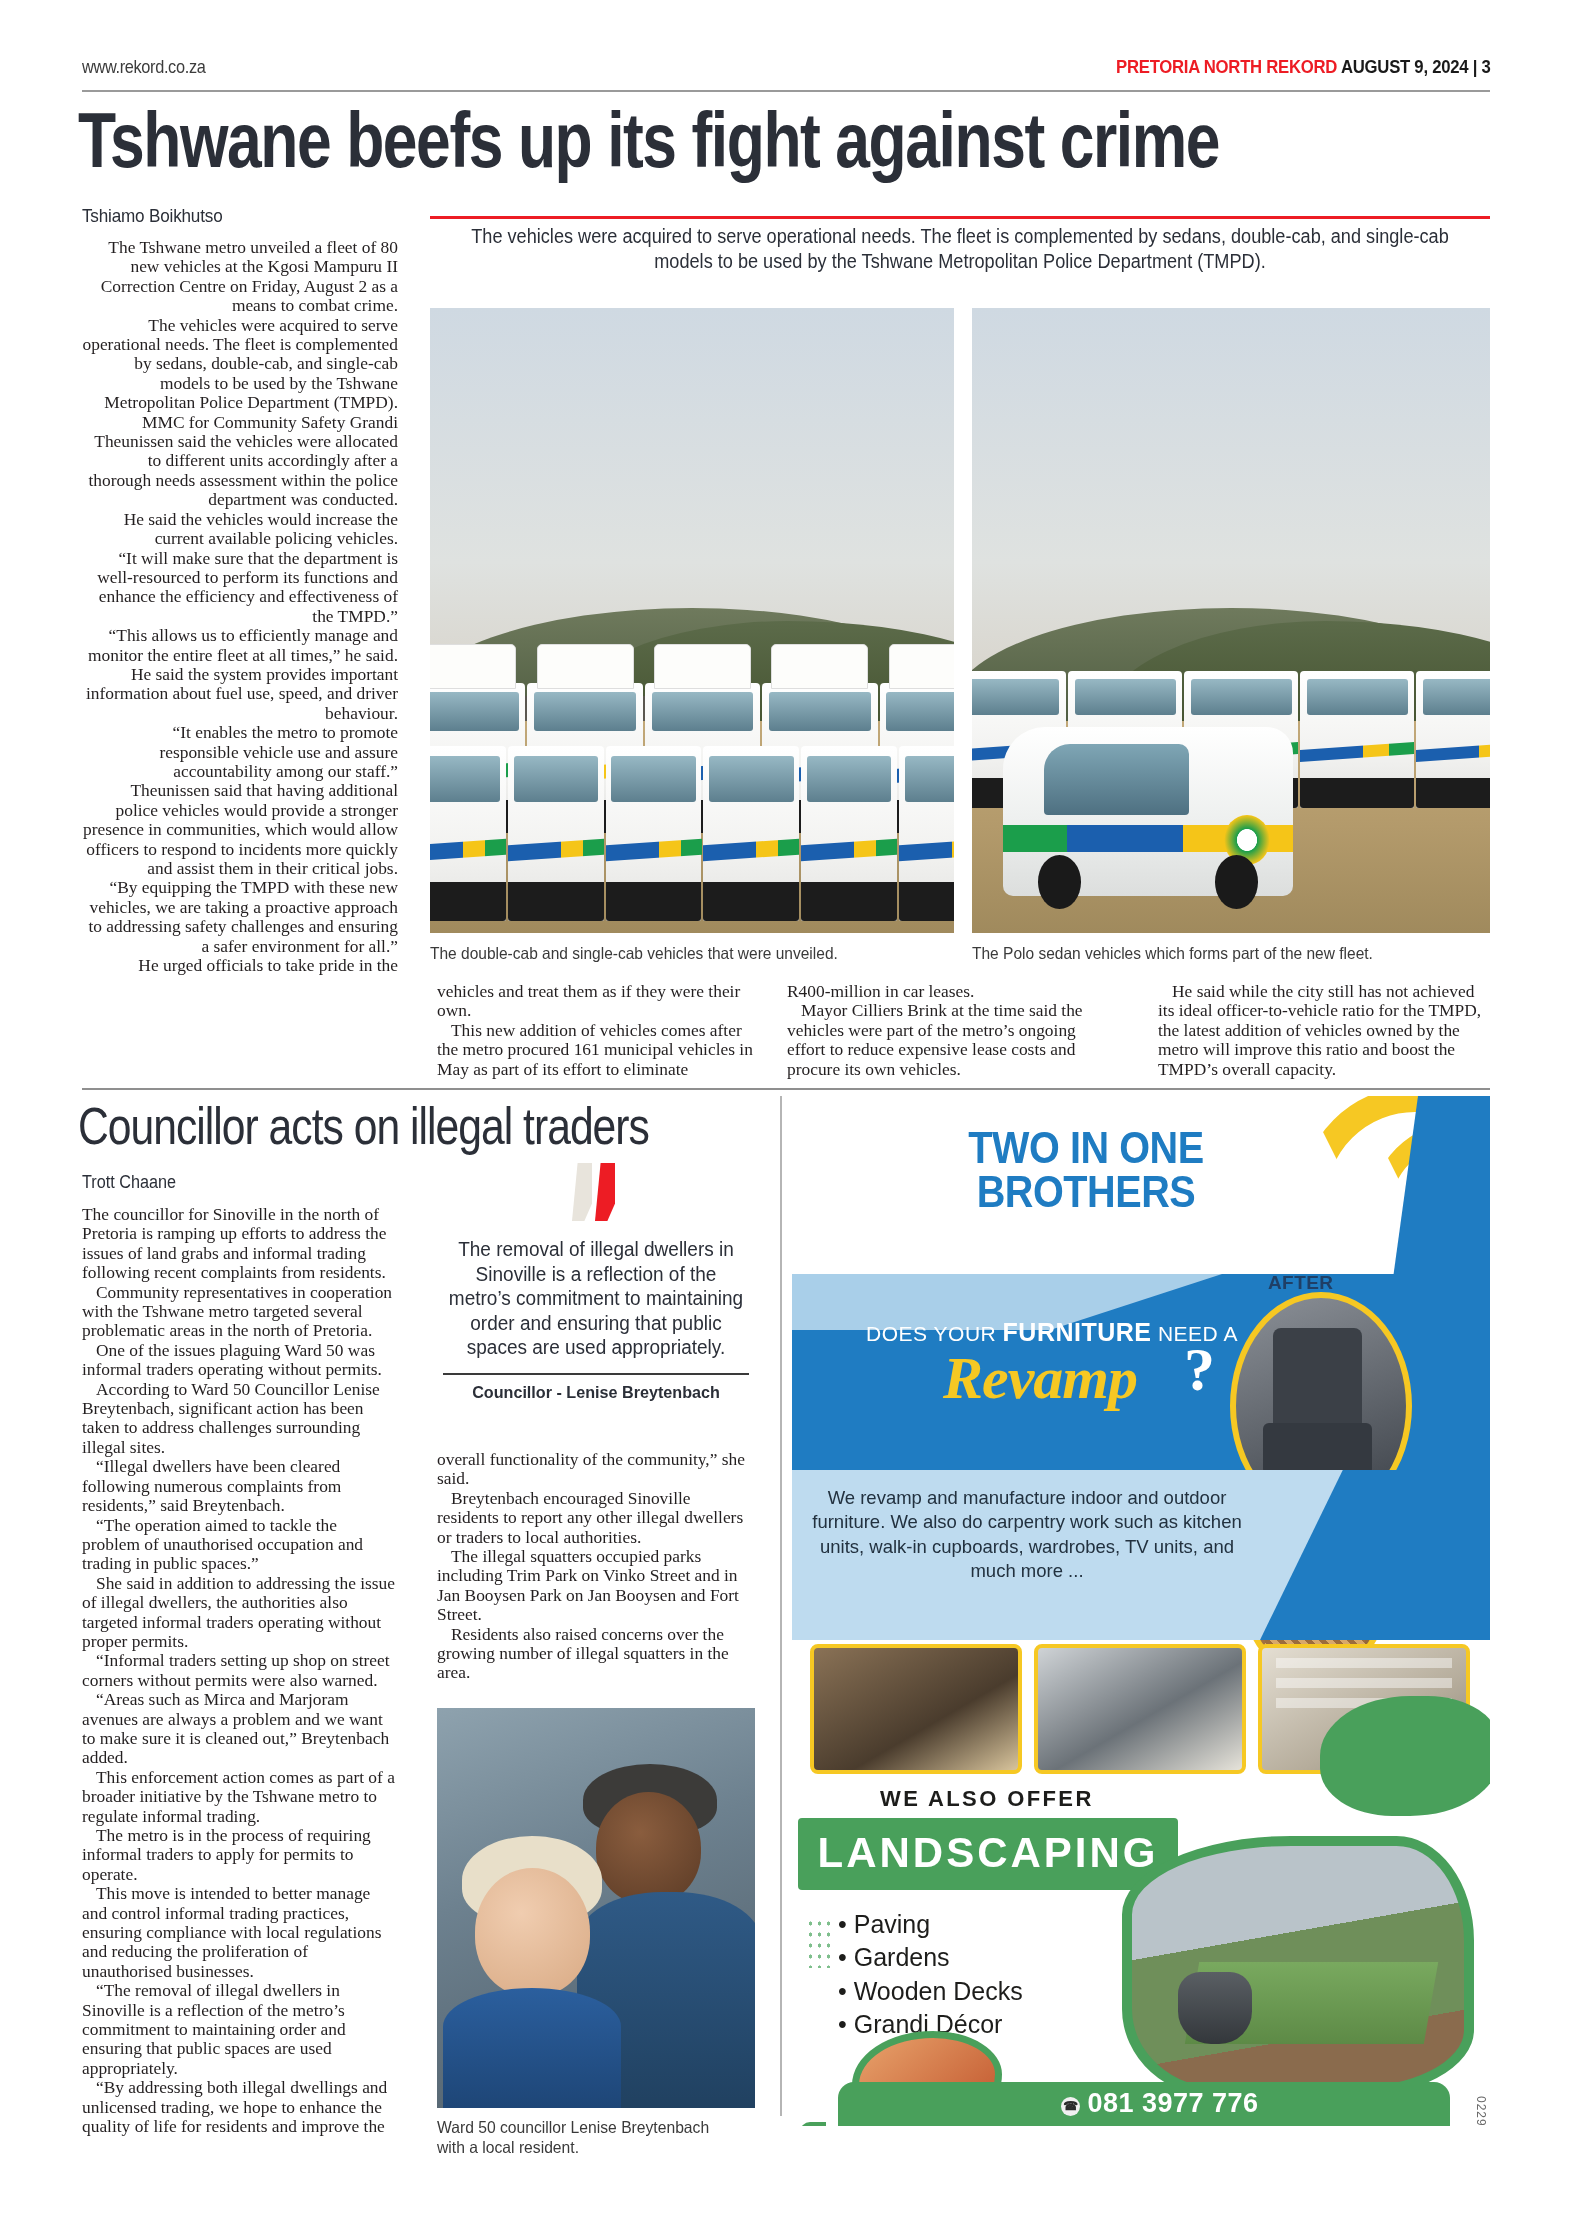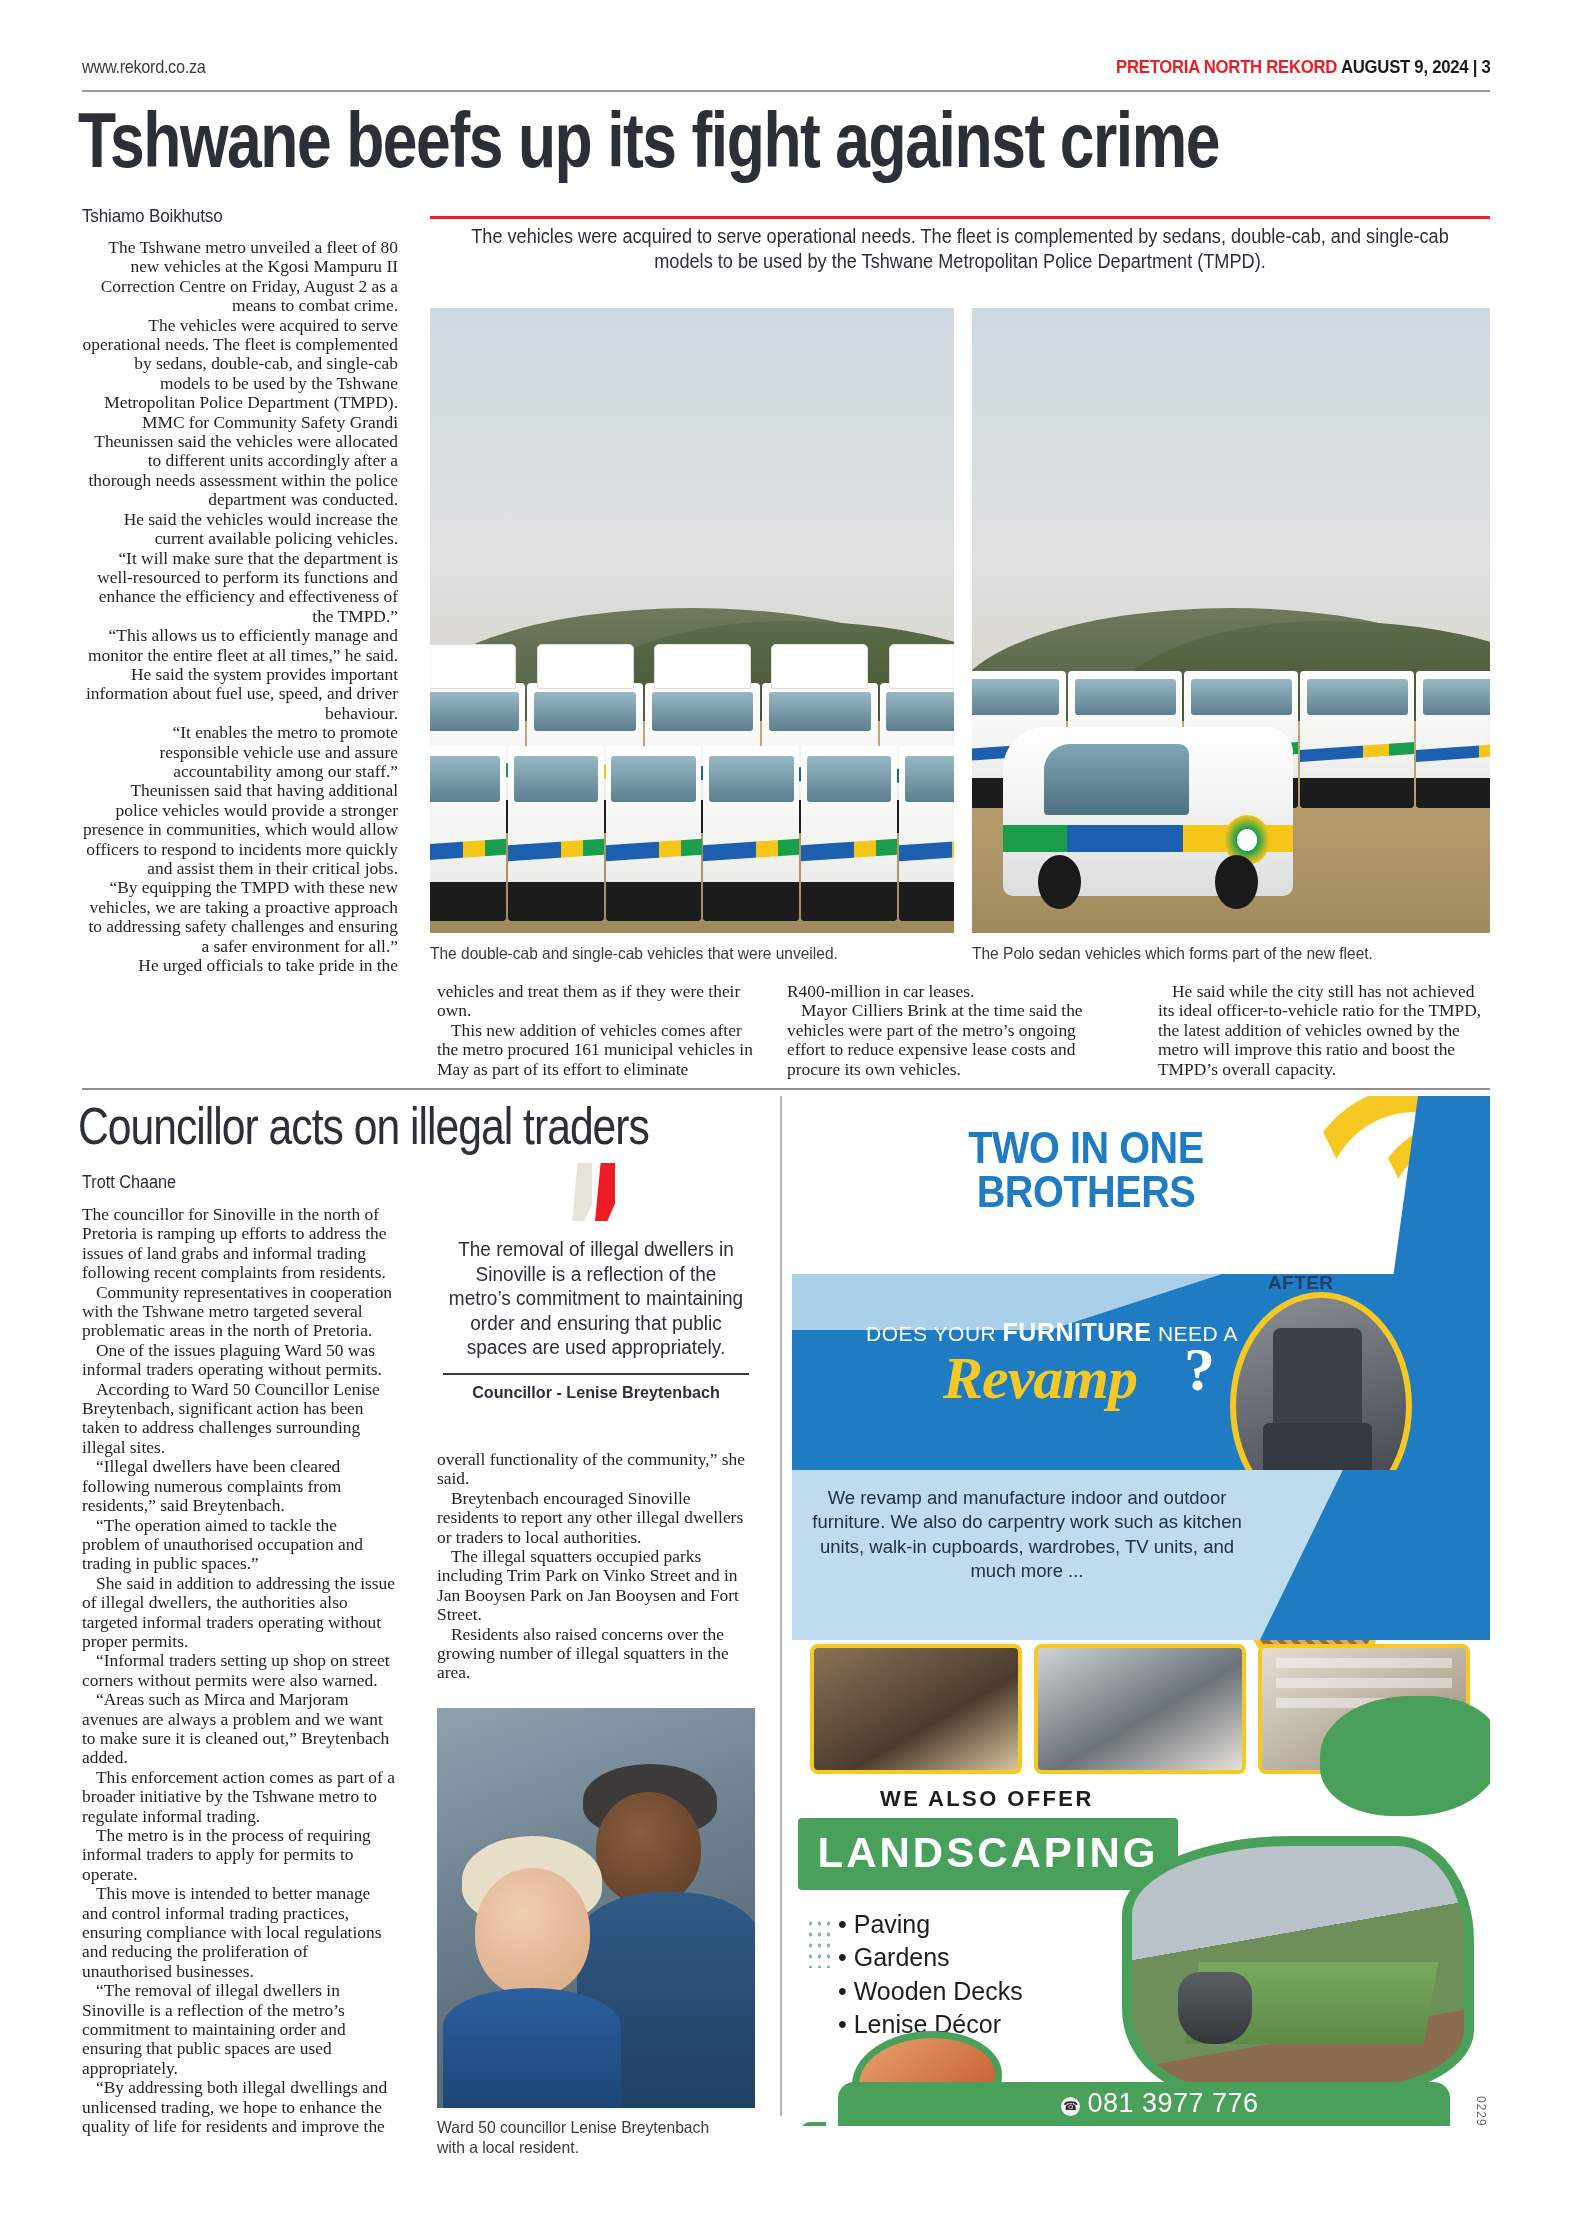--- a/index.html
+++ b/index.html
@@ -378,21 +378,21 @@
     background:#49a05b; border-radius: 16px;
   }
   .ad-contactnub {
     position:absolute; left: 8px; top: 1026px; width: 26px; height: 48px;
     background:#49a05b; border-radius: 10px 0 0 10px;
   }
   .ad-contact-lines {
     position:absolute; left: 46px; top: 992px; width: 612px; text-align:center;
     font-family:"Liberation Sans", sans-serif; color:#ffffff;
   }
-  .ct1 { font-weight:normal; font-size: 27px; letter-spacing:0.5px;padding-left:32px; }
+  .ct1 { font-weight:bold; font-size: 27px; letter-spacing:0.5px;padding-left:32px; }
   .ct2 { font-size: 24px; letter-spacing:0.3px; margin-top: 2px; }
   .ci { display:inline-block; width: 19px; height: 19px; border-radius: 50%;
         background:#f0f0f0; color:#2b2b2b; font-size: 12px; line-height: 19px;
         text-align:center; margin-right: 7px; vertical-align: 2px; }
   .ad-ref {
     position:absolute; right: 2px; top: 1000px;
     font-family:"Liberation Sans", sans-serif; font-size: 12px; color:#6a6a6a;
     writing-mode: vertical-rl; letter-spacing: 1px;
   }
 </style>
@@ -622,21 +622,21 @@
 
     <div class="ad-green-leaf"></div>
     <div class="ad-wealso">WE ALSO OFFER</div>
     <div class="ad-landband"></div>
     <div class="ad-land">LANDSCAPING</div>
     <div class="ad-dots"></div>
     <ul class="ad-list">
         <li>Paving</li>
         <li>Gardens</li>
         <li>Wooden Decks</li>
-        <li>Lenise Décor</li>
+        <li>Grandi Décor</li>
       </ul>
 
     <div class="ad-gardenphoto">
       <div class="gp-lawn"></div>
         <div class="gp-pot"></div>
     </div>
     <div class="ad-orangeblob"></div>
 
     <div class="ad-contactnub"></div>
     <div class="ad-contactbox"></div>

